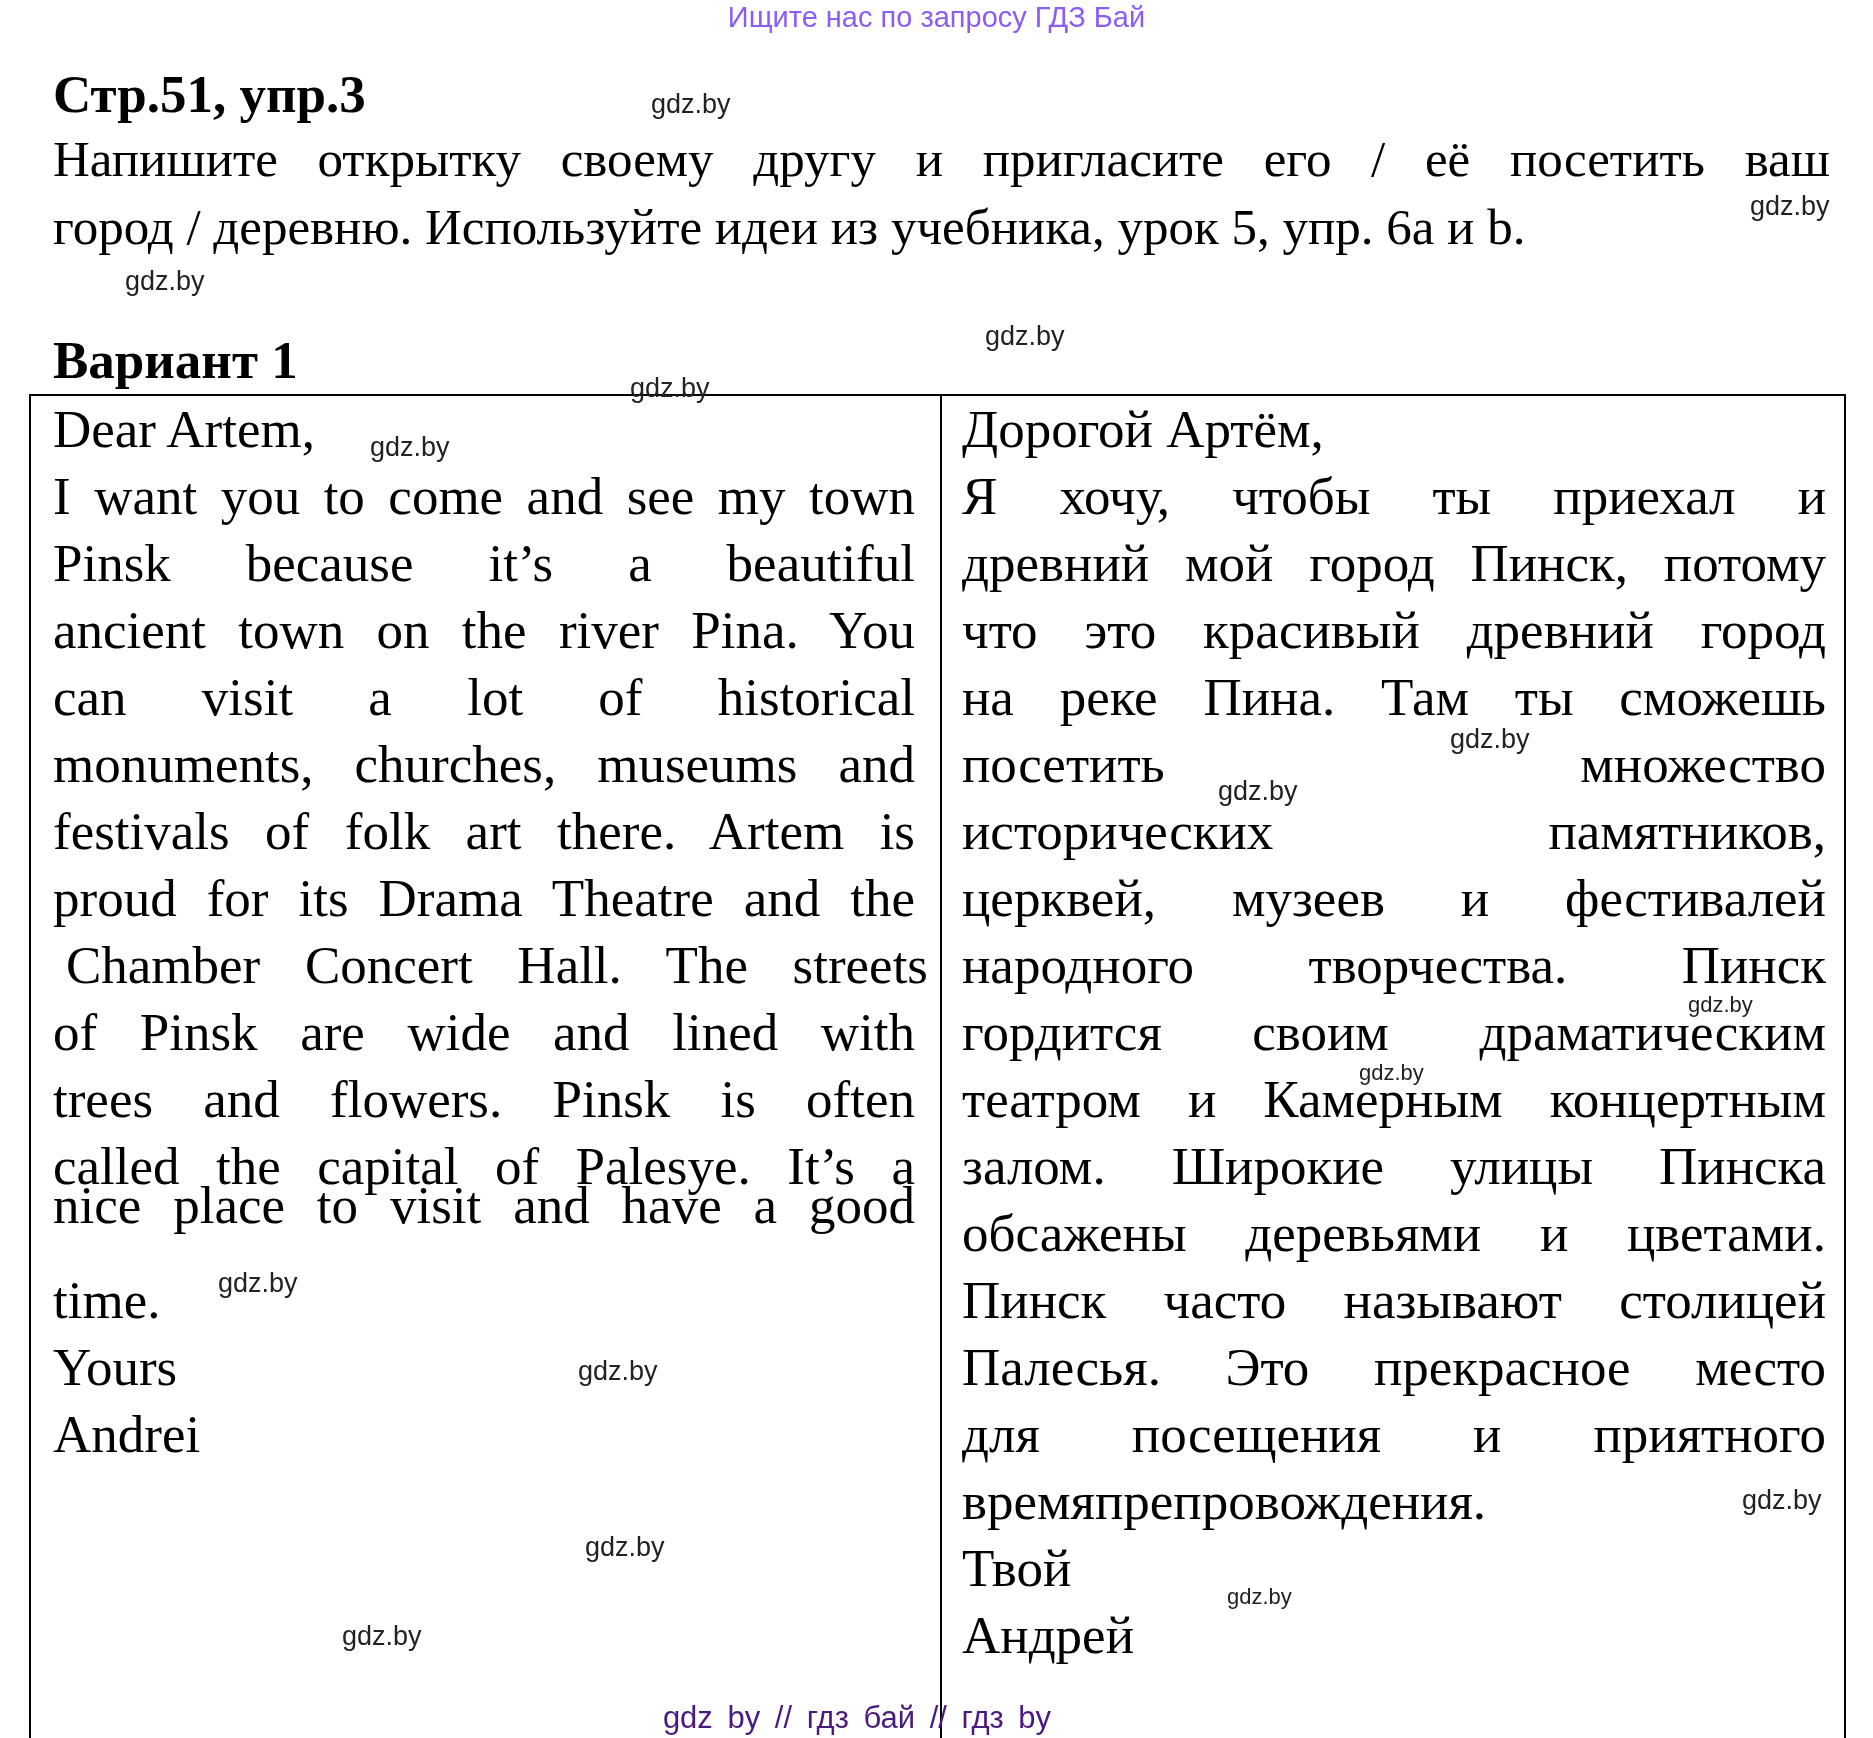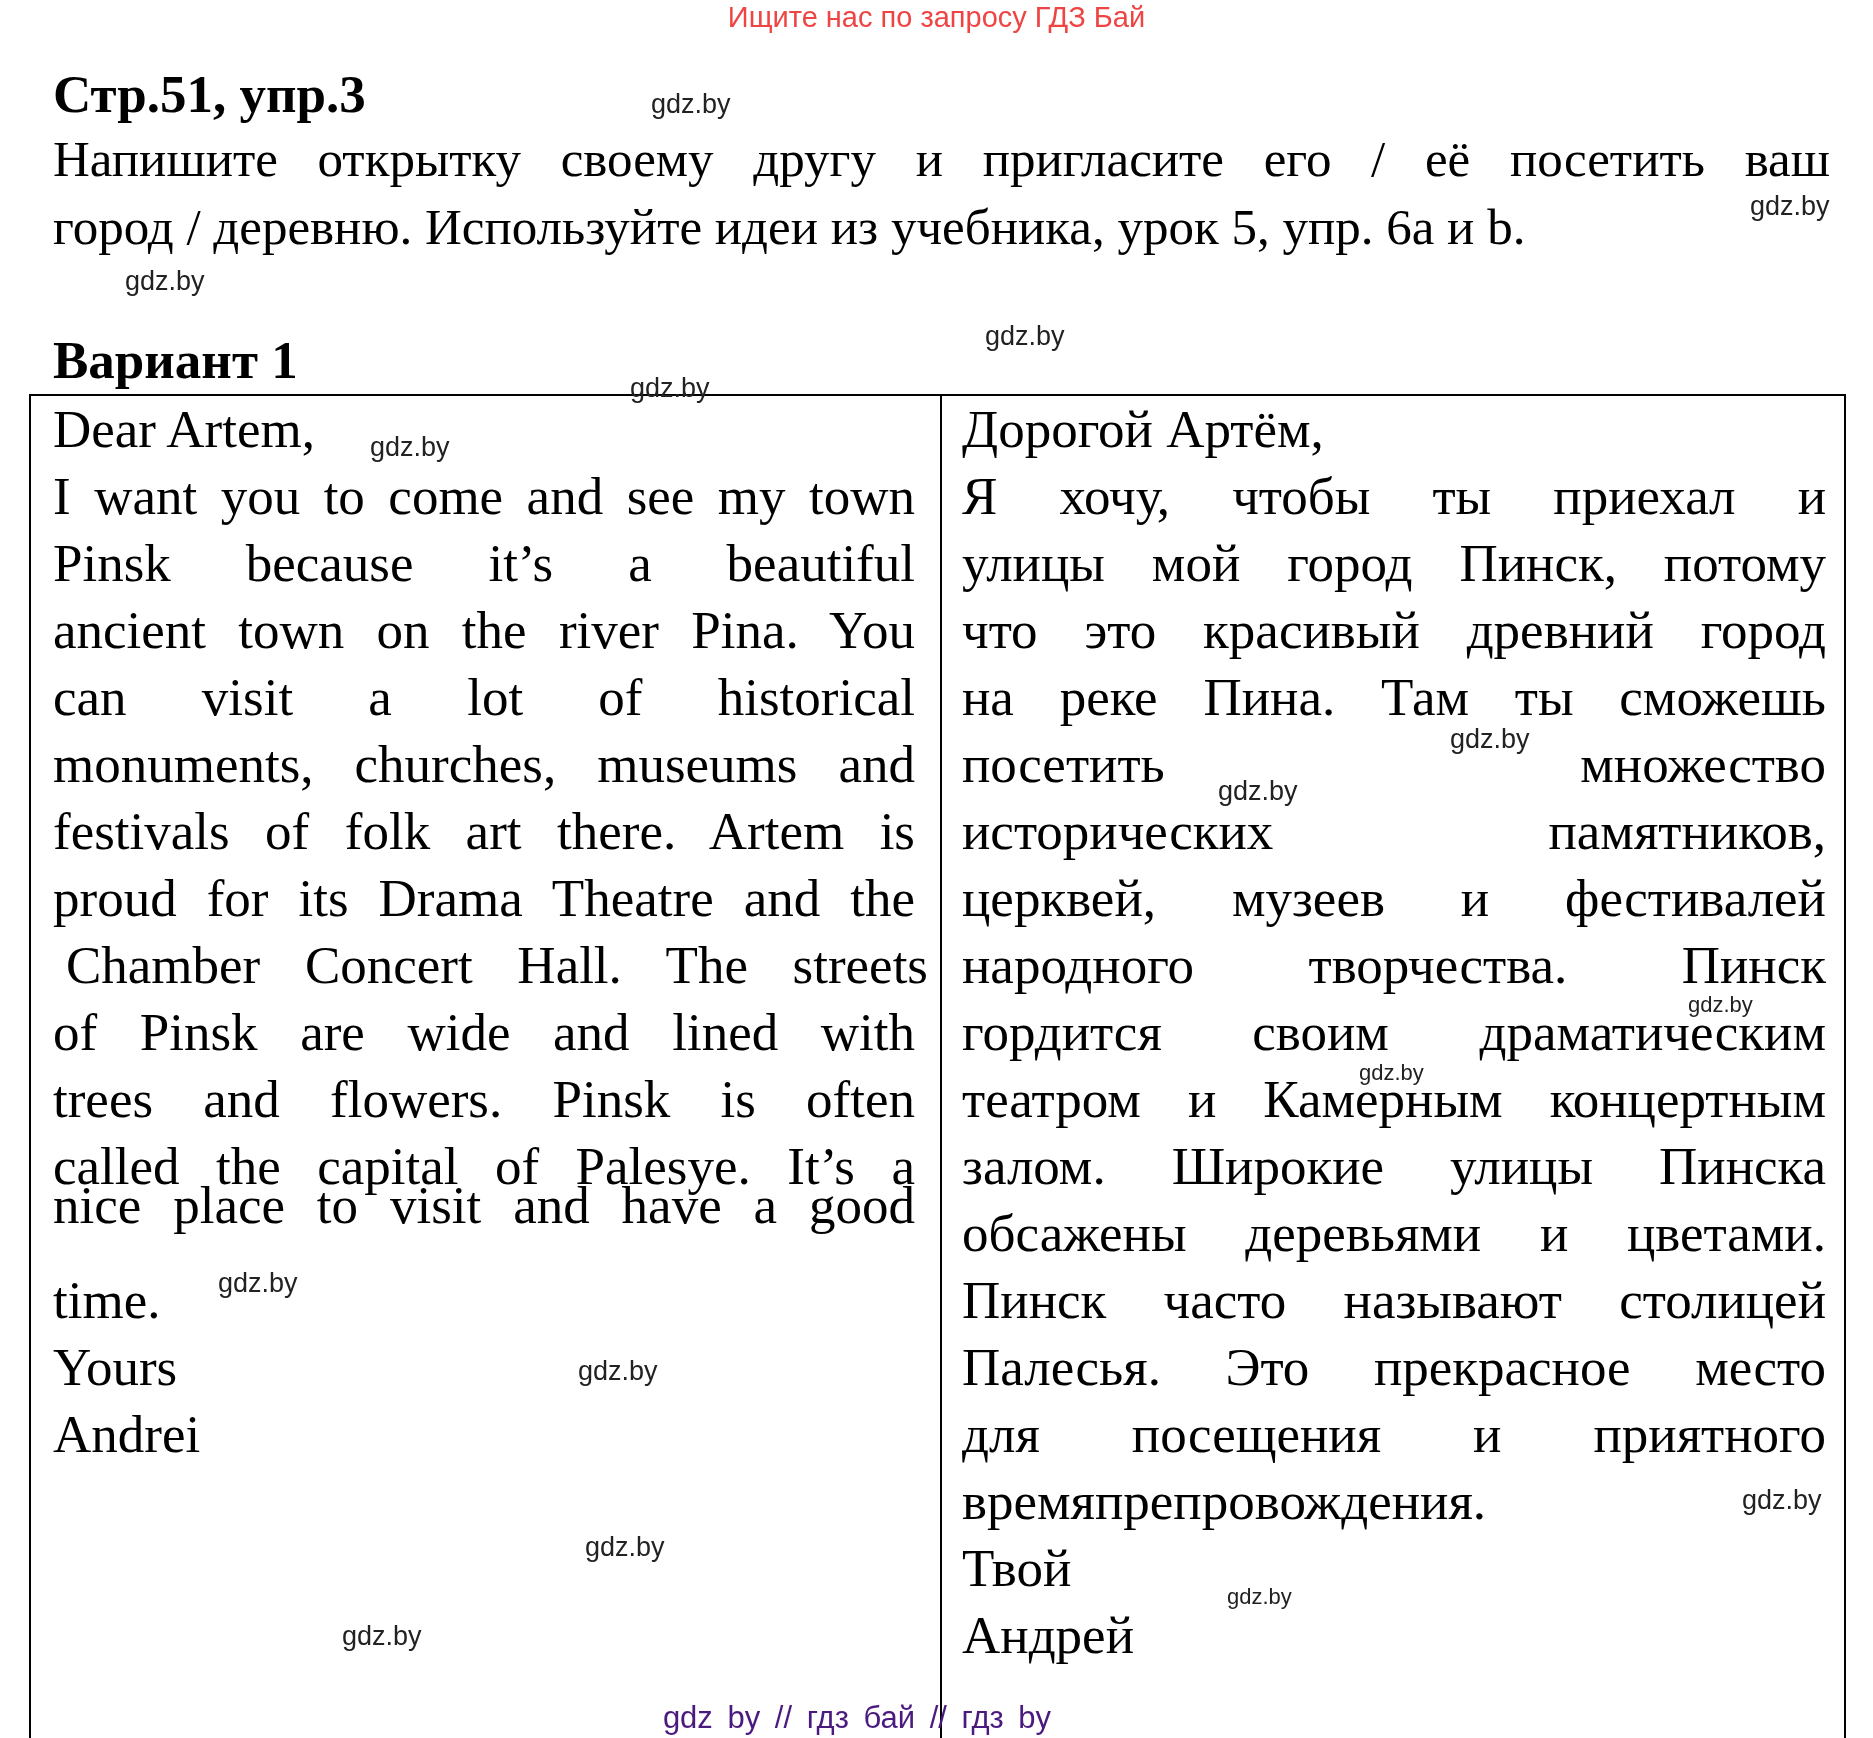--- a/index.html
+++ b/index.html
@@ -1,18 +1,18 @@
 <!DOCTYPE html>
 <html><head>
 <meta charset="utf-8">
 <style>
   html, body { margin:0; padding:0; background:#ffffff; }
   body { width:1873px; height:1738px; position:relative; overflow:hidden; font-family:"Liberation Serif", serif; color:#000; }
   .abs { position:absolute; white-space:nowrap; }
-  .top-banner { left:0; width:1873px; top:0; text-align:center; font-family:"Liberation Sans", sans-serif; font-size:29px; color:#ef4444; line-height:34px; }
+  .top-banner { left:0; width:1873px; top:0; text-align:center; font-family:"Liberation Sans", sans-serif; font-size:29px; color:#8b5cf6; line-height:34px; }
   .title { left:53px; top:64px; font-size:53px; font-weight:bold; line-height:60px; }
   .instr { left:53px; font-size:51px; line-height:60px; }
   .variant { left:53px; top:330px; font-size:53px; font-weight:bold; line-height:60px; }
   .wm { font-family:"Liberation Sans", sans-serif; font-size:27px; color:#222; line-height:30px; }
   .table { position:absolute; left:29px; top:394px; width:1817px; height:1388px; border:2px solid #000; border-bottom-width:3px; box-sizing:border-box; }
   .divider { position:absolute; left:909px; top:0; width:2px; height:100%; background:#000; }
   .cell { position:absolute; top:0; height:100%; }
   .cell-left { left:22px; width:862px; }
   .cell-right { left:931px; width:864px; }
   .line { position:absolute; left:0; width:100%; font-size:53px; line-height:67px; height:67px; white-space:nowrap; }
@@ -54,21 +54,21 @@
     <div class="line just" style="top:737px;">called the capital of Palesye. It’s a</div>
     <div class="line just" style="top:776px;">nice place to visit and have a good</div>
     <div class="line" style="top:871px;">time.</div>
     <div class="line" style="top:938px;">Yours</div>
     <div class="line" style="top:1005px;">Andrei</div>
   </div>
 
   <div class="cell cell-right">
     <div class="line" style="top:0px;">Дорогой Артём,</div>
     <div class="line just" style="top:67px;">Я хочу, чтобы ты приехал и</div>
-    <div class="line just" style="top:134px;">улицы мой город Пинск, потому</div>
+    <div class="line just" style="top:134px;">древний мой город Пинск, потому</div>
     <div class="line just" style="top:201px;">что это красивый древний город</div>
     <div class="line just" style="top:268px;">на реке Пина. Там ты сможешь</div>
     <div class="line just" style="top:335px;">посетить множество</div>
     <div class="line just" style="top:402px;">исторических памятников,</div>
     <div class="line just" style="top:469px;">церквей, музеев и фестивалей</div>
     <div class="line just" style="top:536px;">народного творчества. Пинск</div>
     <div class="line just" style="top:603px;">гордится своим драматическим</div>
     <div class="line just" style="top:670px;">театром и Камерным концертным</div>
     <div class="line just" style="top:737px;">залом. Широкие улицы Пинска</div>
     <div class="line just" style="top:804px;">обсажены деревьями и цветами.</div>

